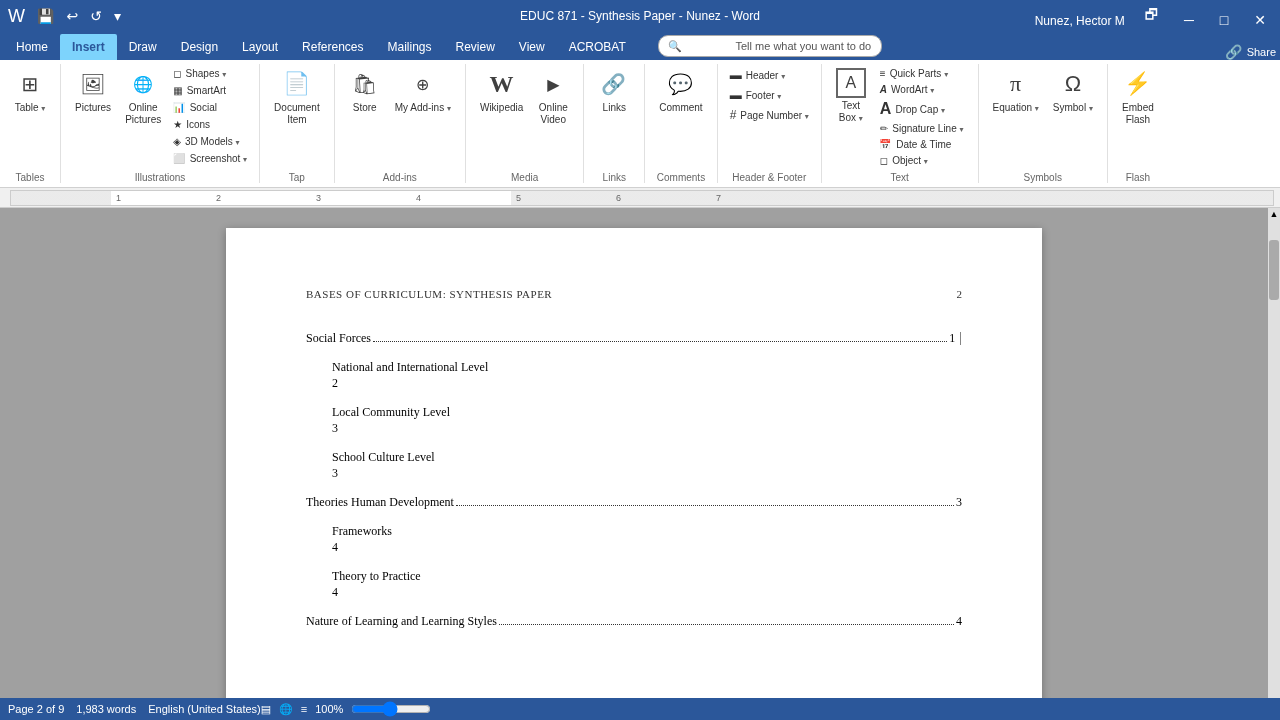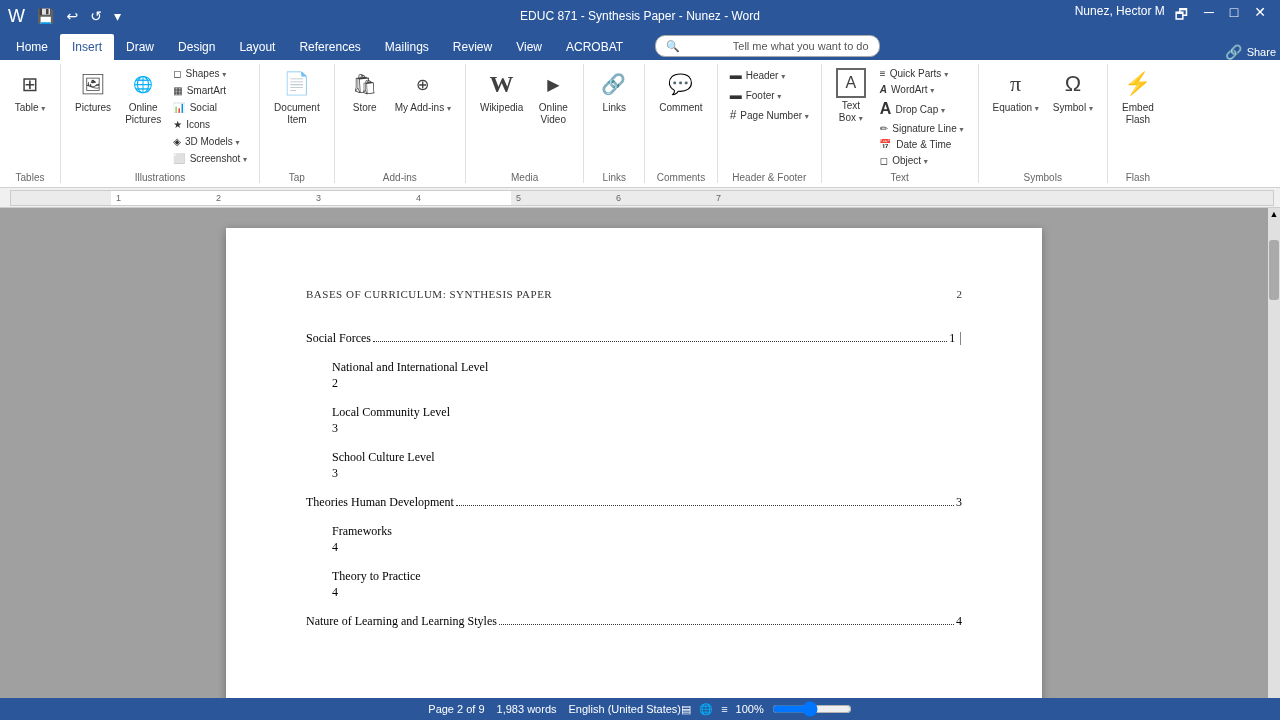--- a/index.html
+++ b/index.html
@@ -9,21 +9,21 @@
     .title-bar {
       background: #2b579a;
       color: white;
       height: 32px;
       display: flex;
       align-items: center;
       justify-content: space-between;
       padding: 0 8px;
     }
     .title-bar-center { position: absolute; left: 50%; transform: translateX(-50%); color: white; font-size: 12px; }
-    .title-bar-right { display: flex; align-items: flex-start; gap: 4px; margin-left: auto; }
+    .title-bar-right { display: flex; align-items: flex-end; gap: 14px; margin-left: auto; }
     .win-btn { color: white; font-size: 14px; cursor: pointer; padding: 0 6px; }
 
     
     .qat { display: flex; align-items: center; gap: 4px; }
     .qat-btn { color: white; font-size: 14px; padding: 2px 4px; cursor: pointer; }
 
     
     .ribbon-tabs {
       background: #2b579a;
       display: flex;
@@ -35,23 +35,23 @@
       padding: 4px 12px;
       color: white;
       font-size: 12px;
       cursor: pointer;
       border-radius: 2px 2px 0 0;
       height: 26px;
       display: flex;
       align-items: center;
     }
     .ribbon-tab.active {
-      background: #ffffff;
+      background: #7dd3fc;
       color: #2b579a;
-      font-weight: 400;
+      font-weight: 700;
     }
 
     
     .ribbon {
       background: white;
       border-bottom: 1px solid #d0d0d0;
       display: flex;
       align-items: stretch;
       padding: 4px 0;
       min-height: 88px;
@@ -199,21 +199,21 @@
 
     
     .status-bar {
       background: #2b579a;
       color: white;
       height: 22px;
       display: flex;
       align-items: center;
       padding: 0 8px;
       font-size: 11px;
-      justify-content: center;
+      justify-content: flex-start;
     }
     .status-left { display: flex; gap: 12px; }
     .status-right { display: flex; gap: 8px; align-items: center; }
 
     .main-container {
       display: flex;
       flex-direction: column;
       height: 720px;
     }
 

